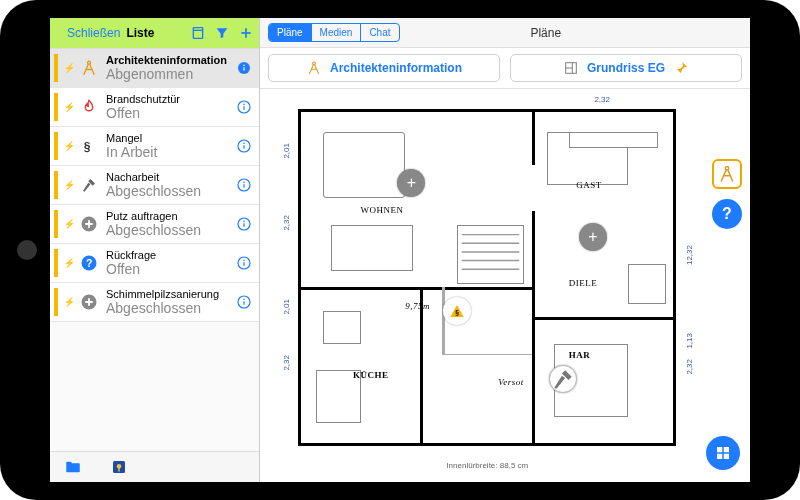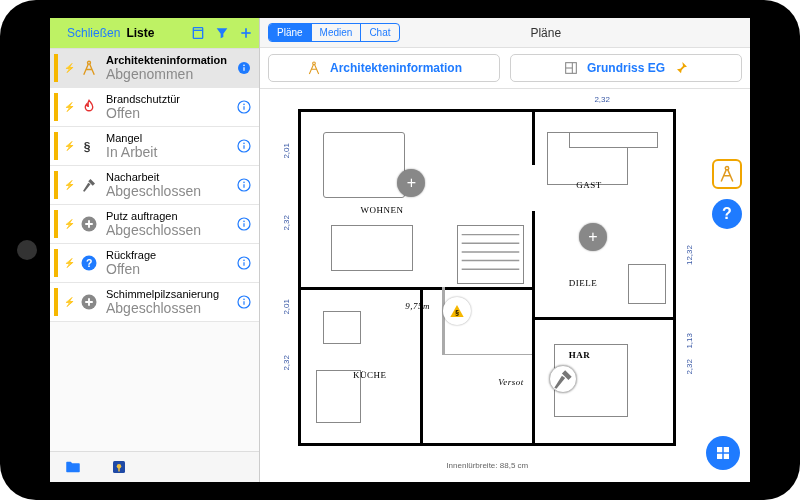--- a/index.html
+++ b/index.html
@@ -382,21 +382,21 @@
                   <line x1="0" y1="12" x2="40" y2="12"></line>
                 <line x1="0" y1="18" x2="40" y2="18"></line>
                   <line x1="0" y1="24" x2="40" y2="24"></line>
                 <line x1="0" y1="30" x2="40" y2="30"></line>
               </svg>
             </div>
 
             <span class="roomlbl" style="left:16%; top:28%;">WOHNEN</span>
             <span class="roomlbl" style="left:74%; top:18%;margin-top:8px;">GAST</span>
             <span class="roomlbl" style="left:72%; top:50%;">DIELE</span>
-            <span class="roomlbl" style="left:14%; top:78%;">KÜCHE</span>
+            <span class="roomlbl" style="left:14%; top:78%;font-weight:bold;">KÜCHE</span>
             <span class="roomlbl" style="left:72%; top:72%;font-weight:bold;">HAR</span>
             <span class="roomlbl" style="left:28%; top:57%; font-style:italic;font-family:Liberation Serif, serif;">9,75m</span>
             <span class="roomlbl" style="left:42%; top:80%; font-style:italic;margin-left:41px;">Versot</span>
           </div>
 
           <span class="dim" style="right:80px; top:0;">2,32</span>
           <span class="dim v" style="left:-2px; top:48px;">2,01</span>
           <span class="dim v" style="left:-2px; top:120px;">2,32</span>
           <span class="dim v" style="left:-2px; top:204px;">2,01</span>
           <span class="dim v" style="left:-2px; top:260px;">2,32</span>

